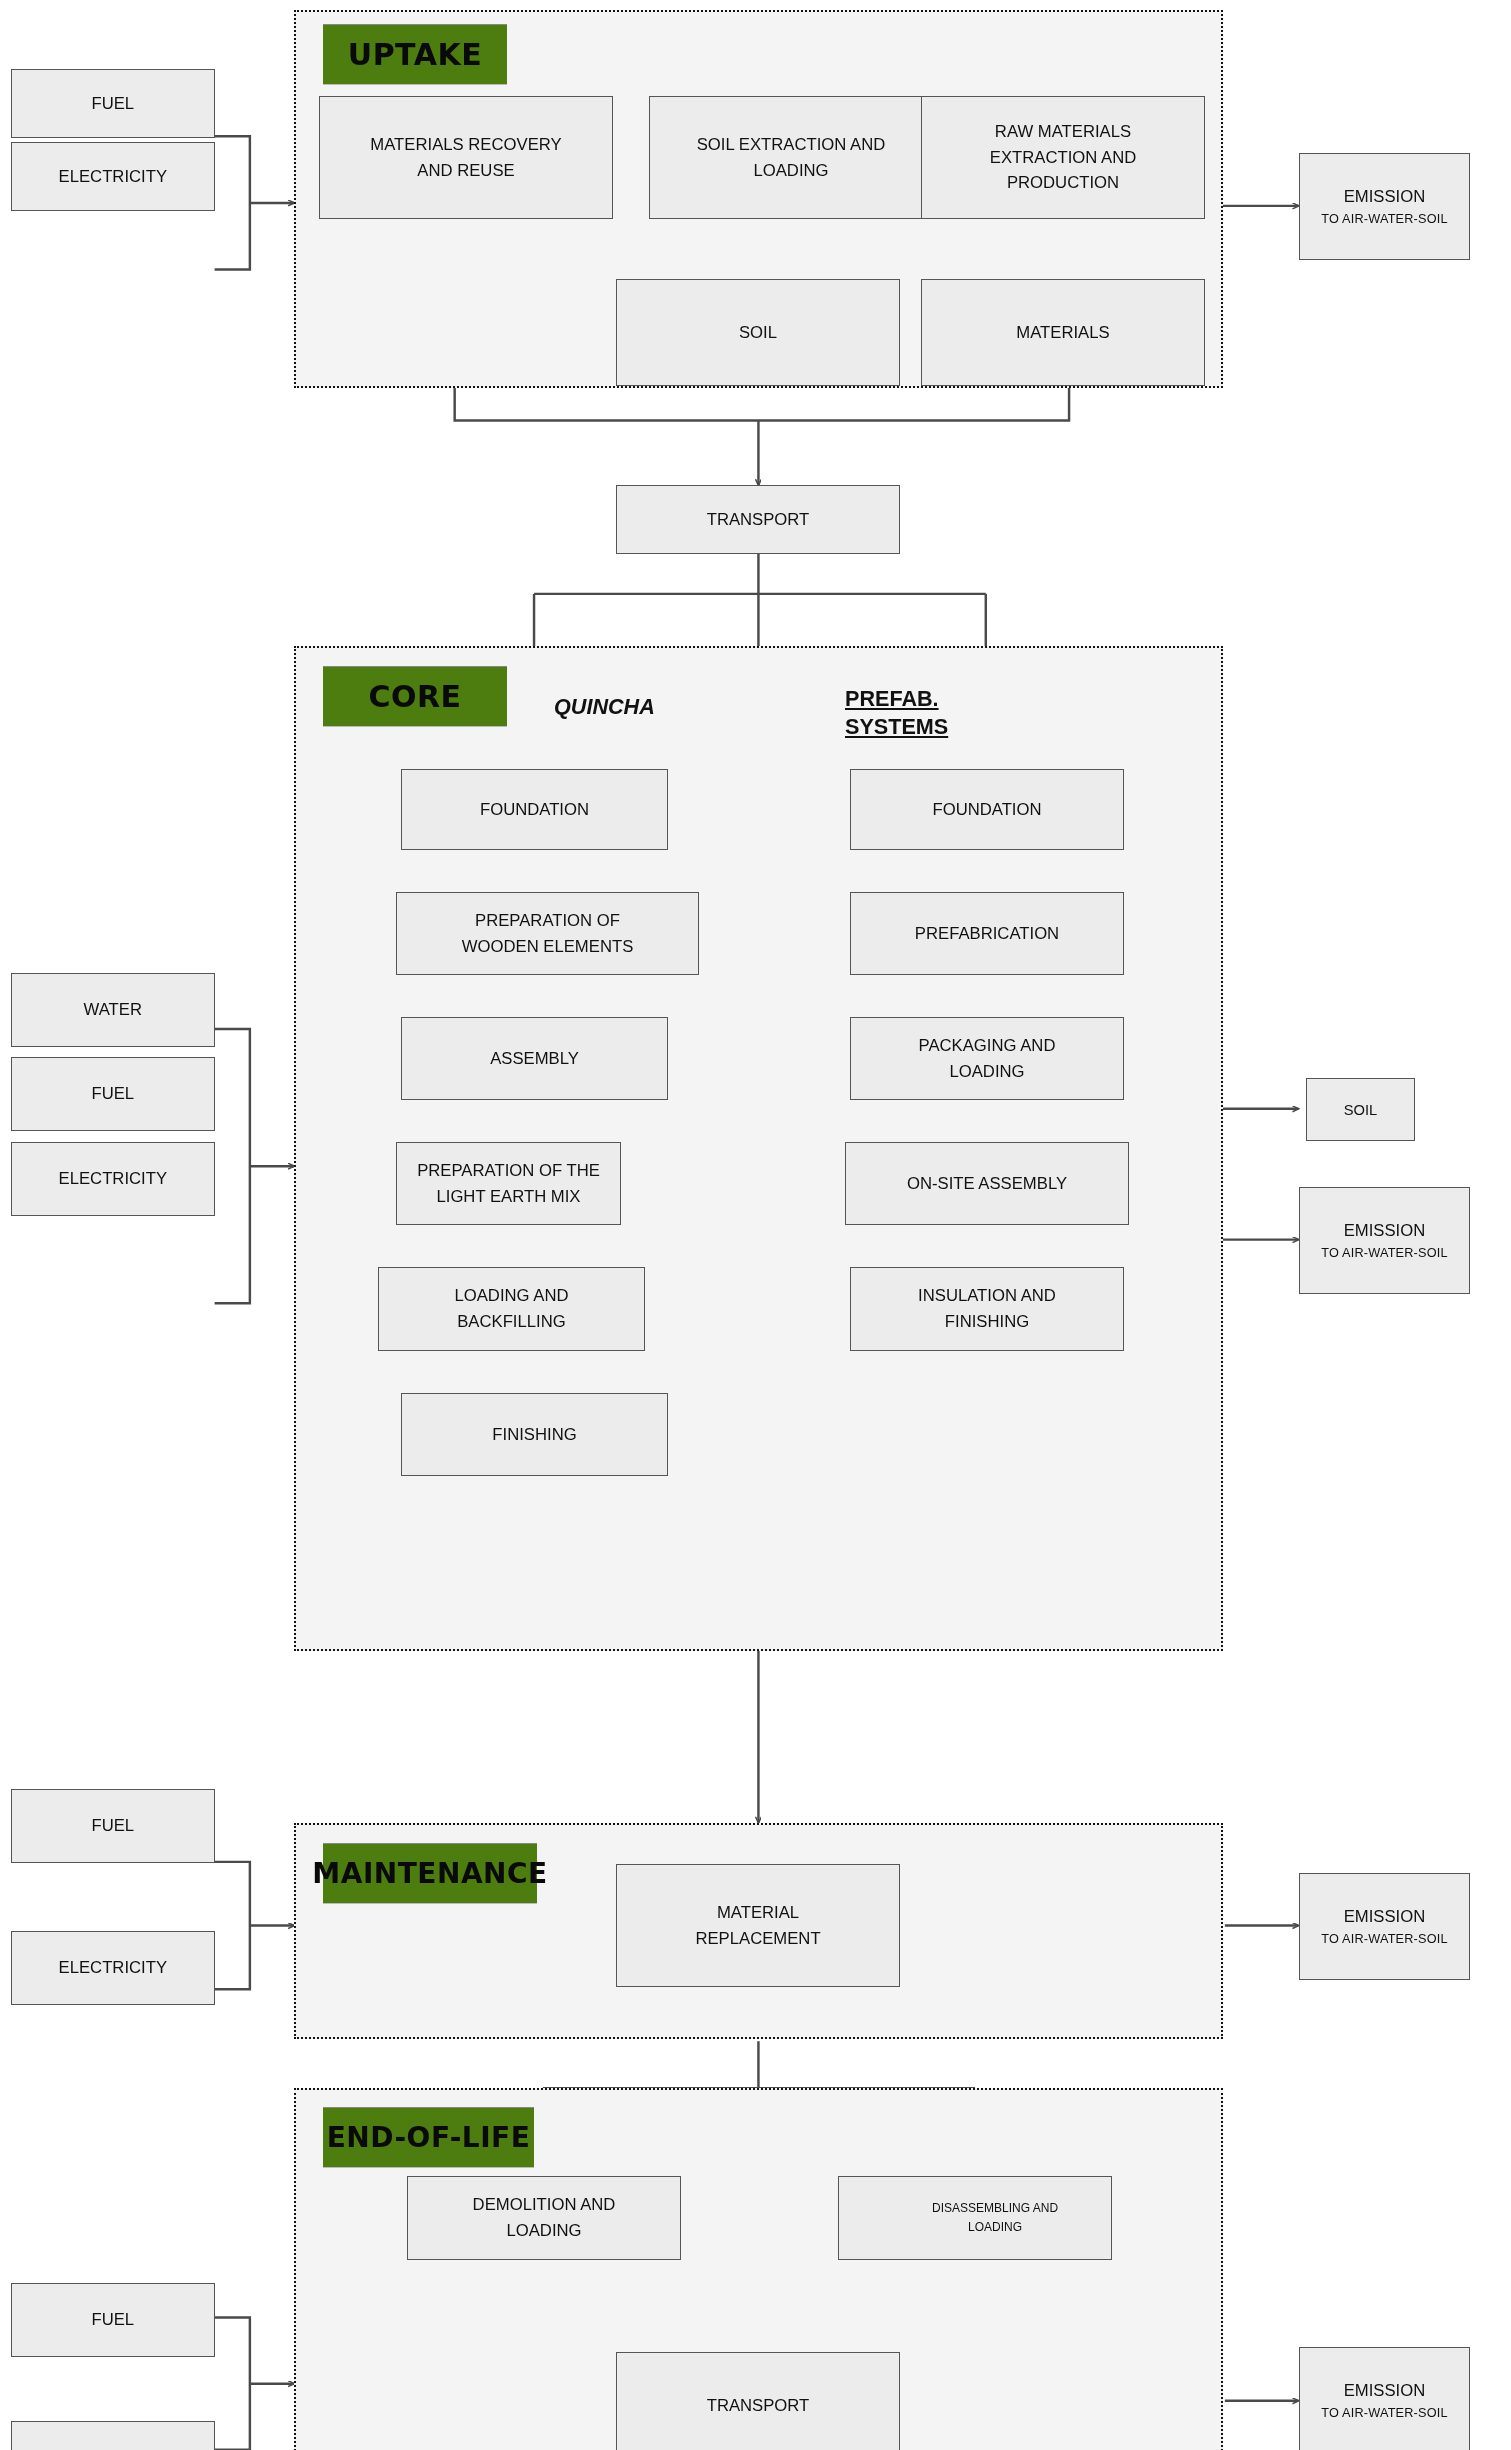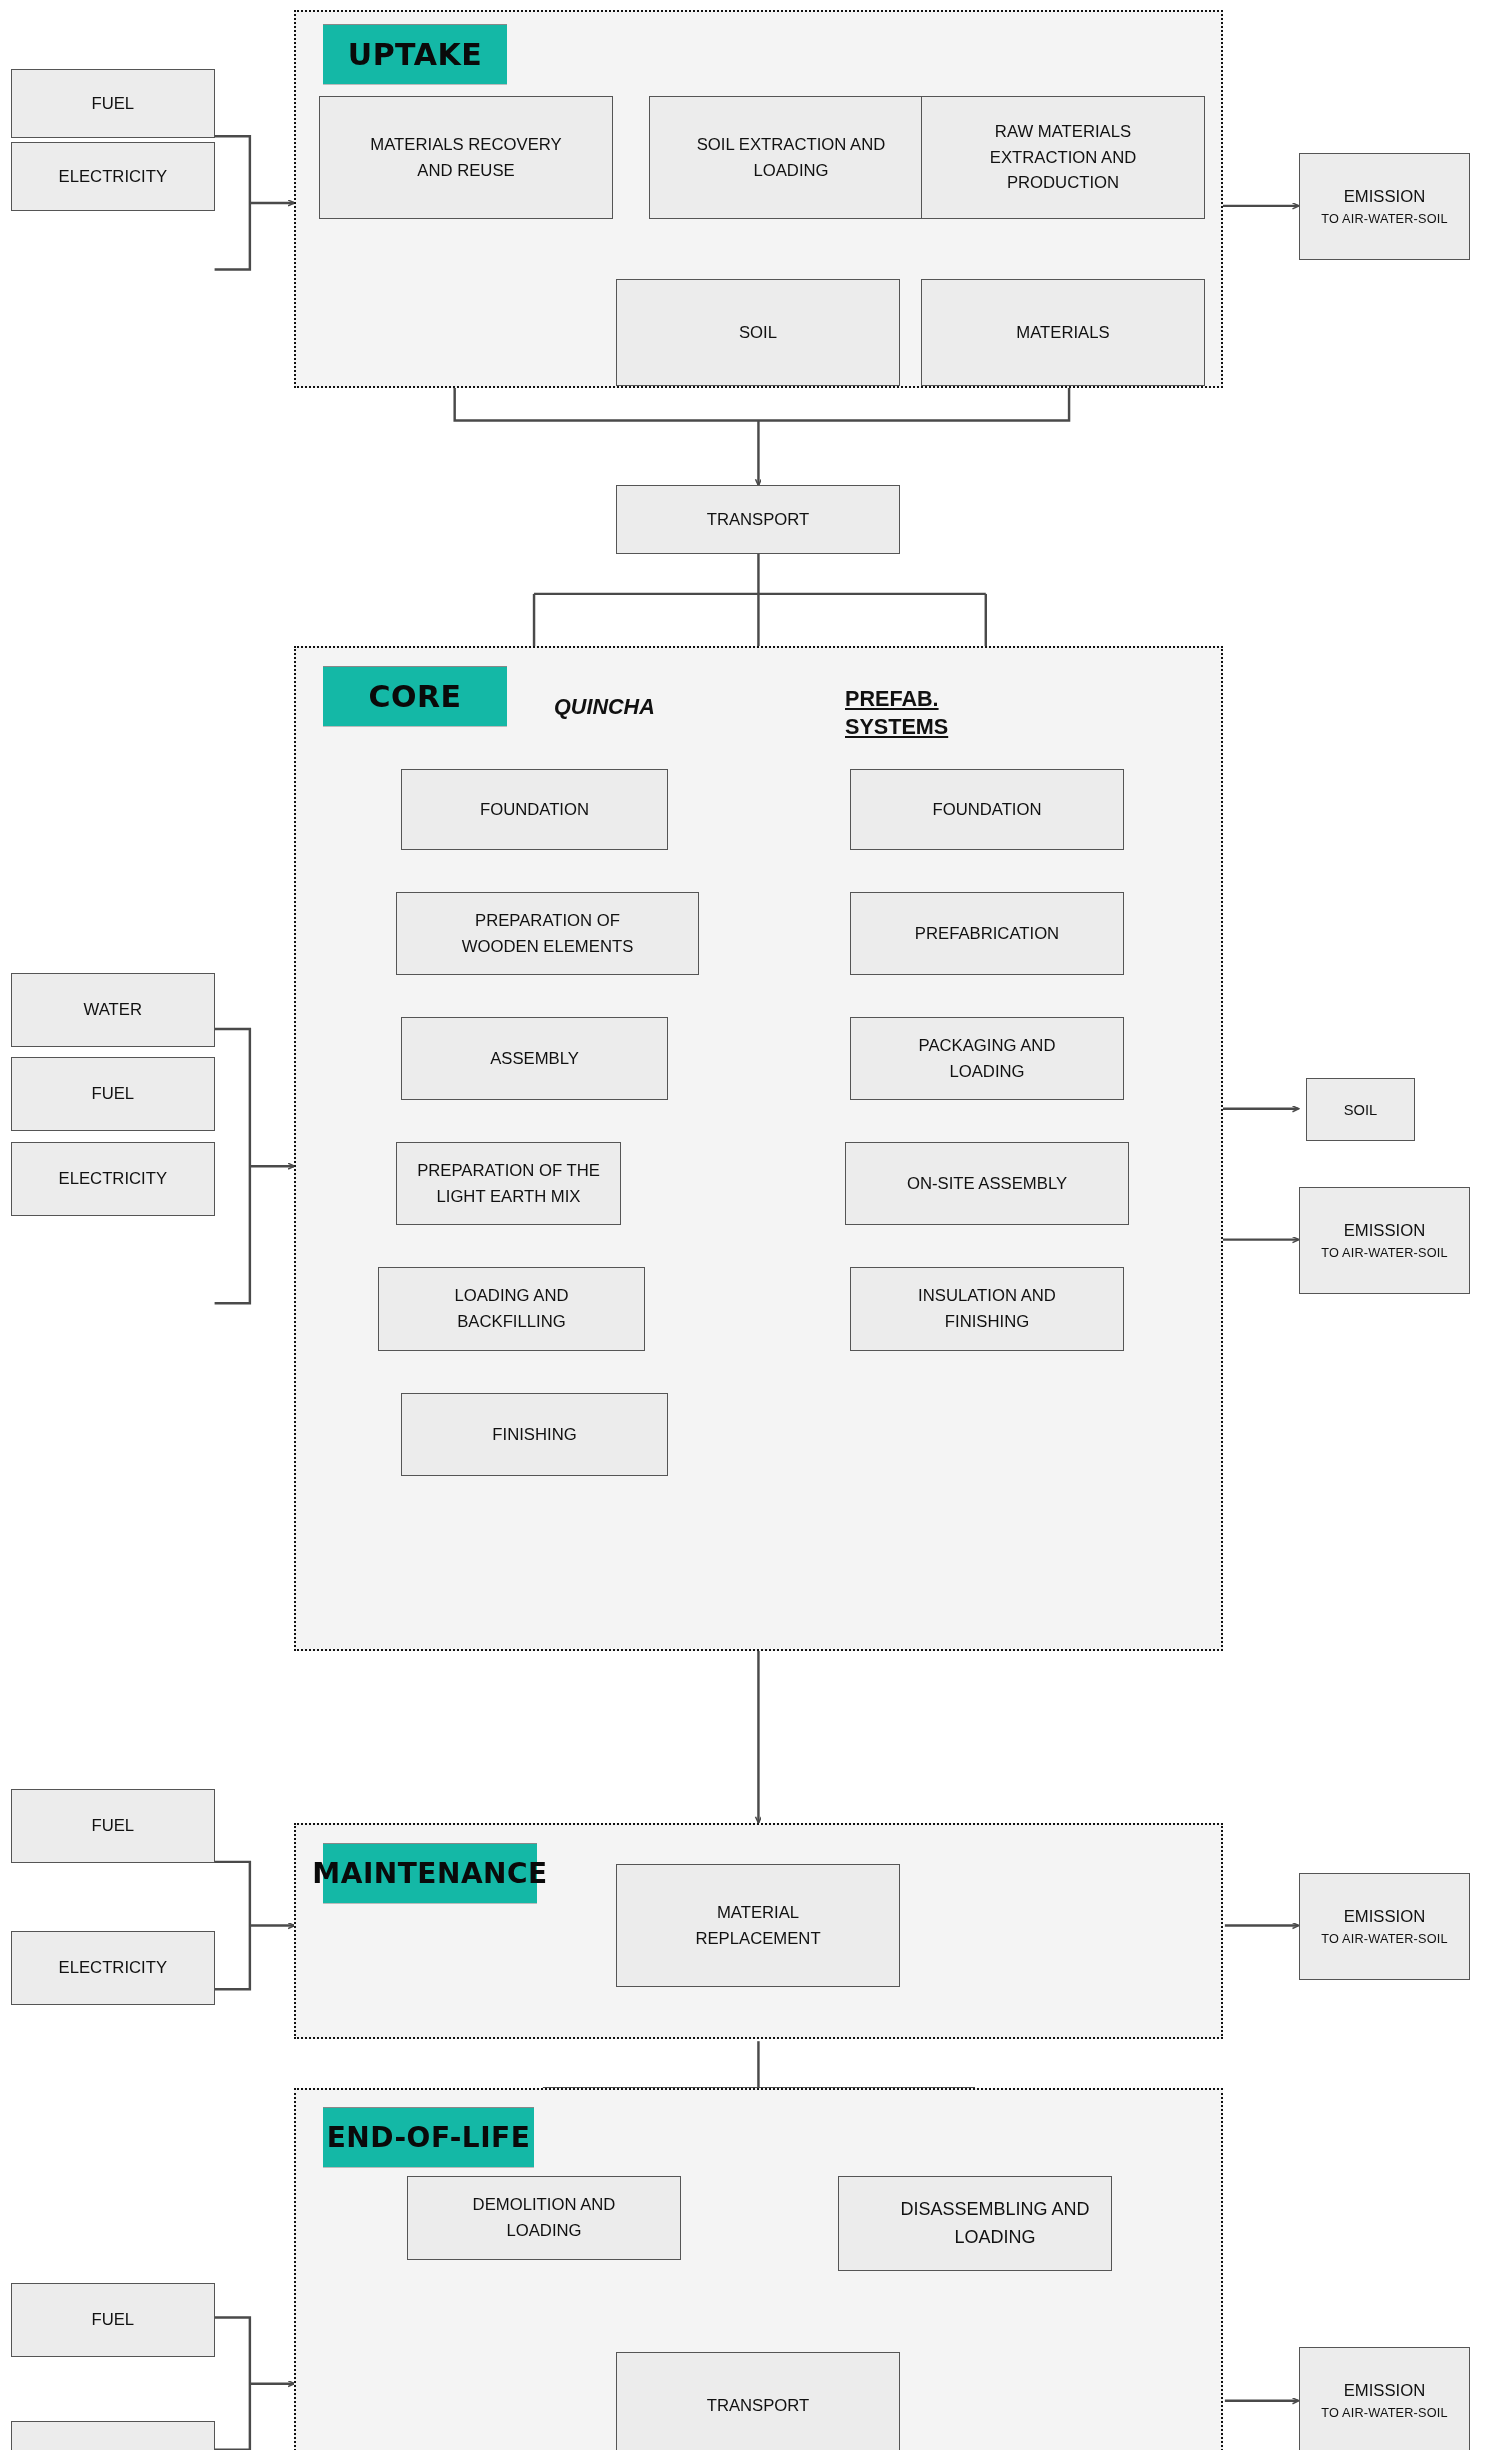--- a/index.html
+++ b/index.html
@@ -4,21 +4,21 @@
 <style>
   html,body{margin:0;padding:0;background:#ffffff;}
   body{width:1511px;height:2737px;position:relative;
        font-family:"Liberation Sans", sans-serif;}
   #stage{position:absolute;left:0;top:0;width:1511px;height:2737px;overflow:hidden;background:#fff;}
 
   
   .phase{position:absolute;border:2.5px dotted #111;background:#f4f4f4;box-sizing:border-box;}
 
   
-  .phase-label{position:absolute;background:#14b8a6;
+  .phase-label{position:absolute;background:#4d7c0f;
        border-top:1.5px solid #888;border-bottom:1.5px solid #bbb;
        display:flex;align-items:center;justify-content:center;
        font-weight:bold;letter-spacing:0.5px;color:#0a0a0a;
        font-family:"DejaVu Sans", sans-serif;}
 
   
   .node{position:absolute;background:#ececec;border:1.5px solid #555;
         box-sizing:border-box;display:flex;flex-direction:column;
         align-items:center;justify-content:center;text-align:center;
         color:#111;line-height:1.55;padding:2px 3.9px;
@@ -275,21 +275,21 @@
 
   <div class="node" style="left:616px;top:1864px;width:284px;height:123px;font-size:16.7px;">
     <span>MATERIAL</span>
     <span>REPLACEMENT</span>
   </div>
 
   <div class="node" style="left:407px;top:2176px;width:274px;height:84px;font-size:16.7px;">
     <span>DEMOLITION AND</span>
     <span>LOADING</span>
   </div>
-  <div class="node" style="left:838px;top:2176px;width:274px;height:95px;font-size:18px;padding-left:44px;">
+  <div class="node" style="left:838px;top:2176px;width:274px;height:84px;font-size:12px;padding-left:44px;">
     <span>DISASSEMBLING AND</span>
     <span>LOADING</span>
   </div>
   <div class="node" style="left:616px;top:2352px;width:284px;height:107px;font-size:16.7px;">
     <span>TRANSPORT</span>
   </div>
 
 </div>
 
 

